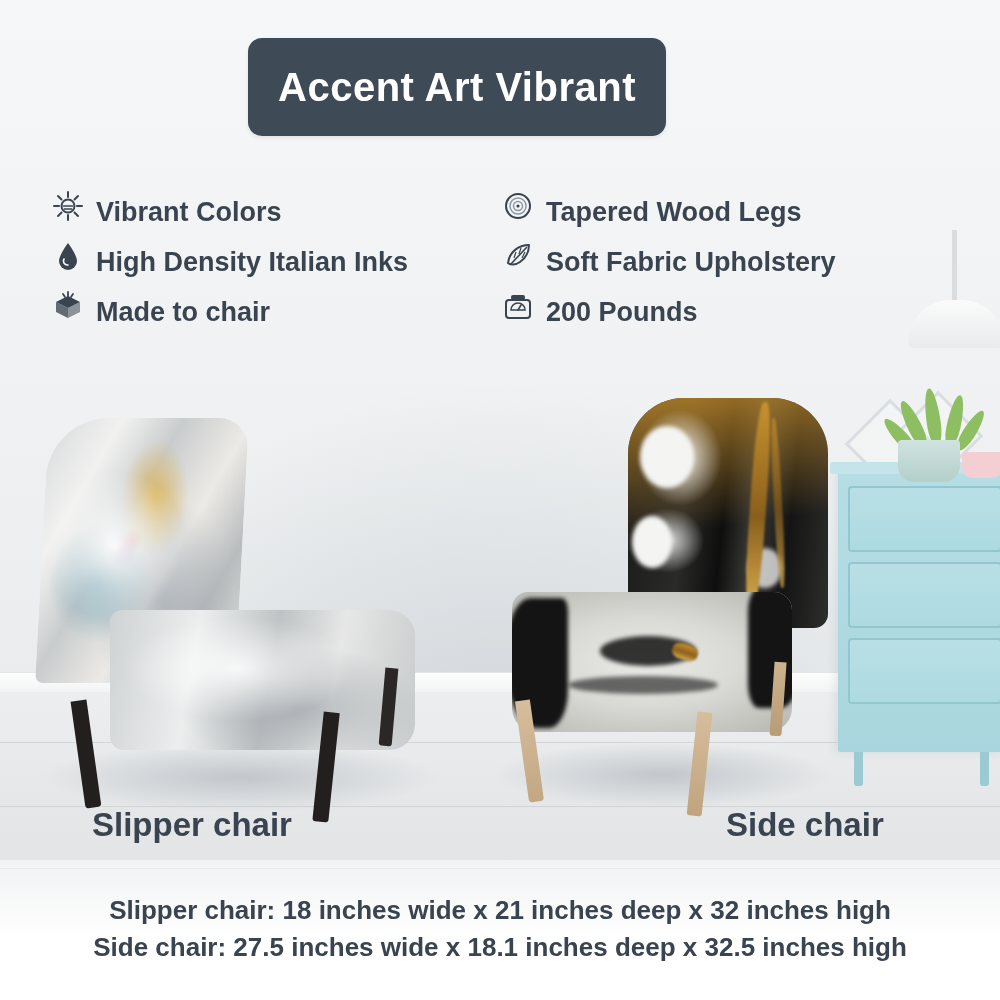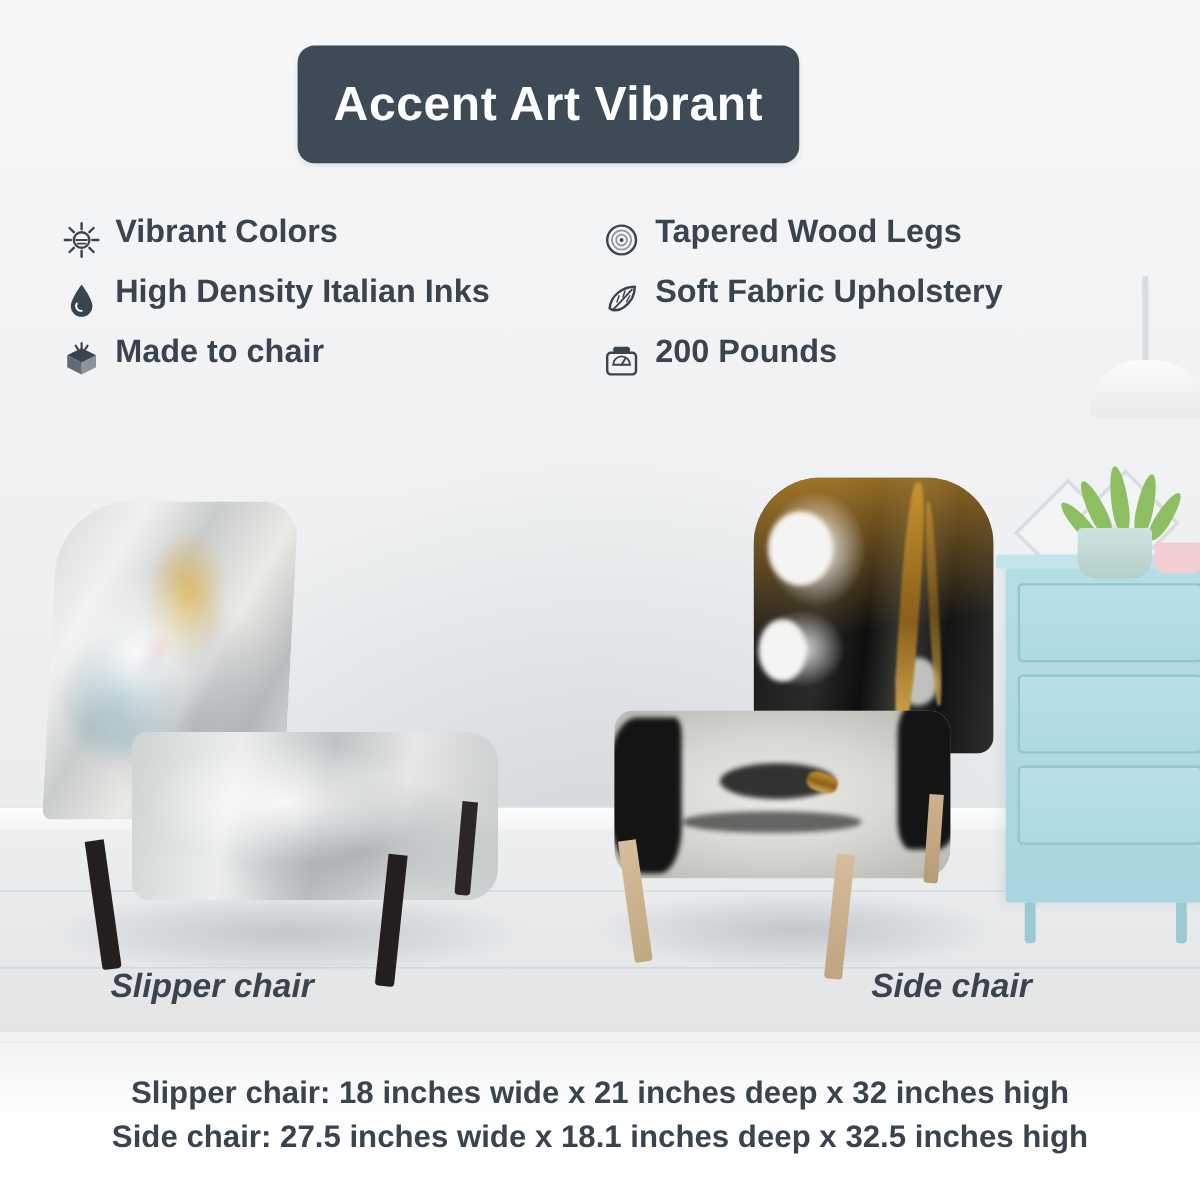--- a/index.html
+++ b/index.html
@@ -85,21 +85,21 @@
     left: 46px; top: 178px;
     width: 900px;
     display: flex;
     gap: 0;
   }
   .feature-col {
     width: 450px;
   }
   .feature-row {
     display: flex;
-    align-items: flex-start;
+    align-items: flex-end;
     height: 50px;
   }
   .feature-icon {
     width: 44px;
     height: 44px;
     display: flex;
     align-items: center;
     justify-content: center;
     flex: 0 0 44px;
   }
@@ -250,25 +250,24 @@
   }
   .dark-edge {
     position: absolute;
     background: #141414;
     filter: blur(2px);
   }
 
   
   .caption {
     position: absolute;
-    font-size: 28px;
+    font-size: 33px;
     font-weight: bold;
     color: #3a4450;
     white-space: nowrap;
-    font-style: italic;
   }
   .dimensions {
     position: absolute;
     left: 0; top: 892px;
     width: 1000px;
     text-align: center;
   }
   .dim-line {
     font-size: 26px;
     font-weight: bold;

